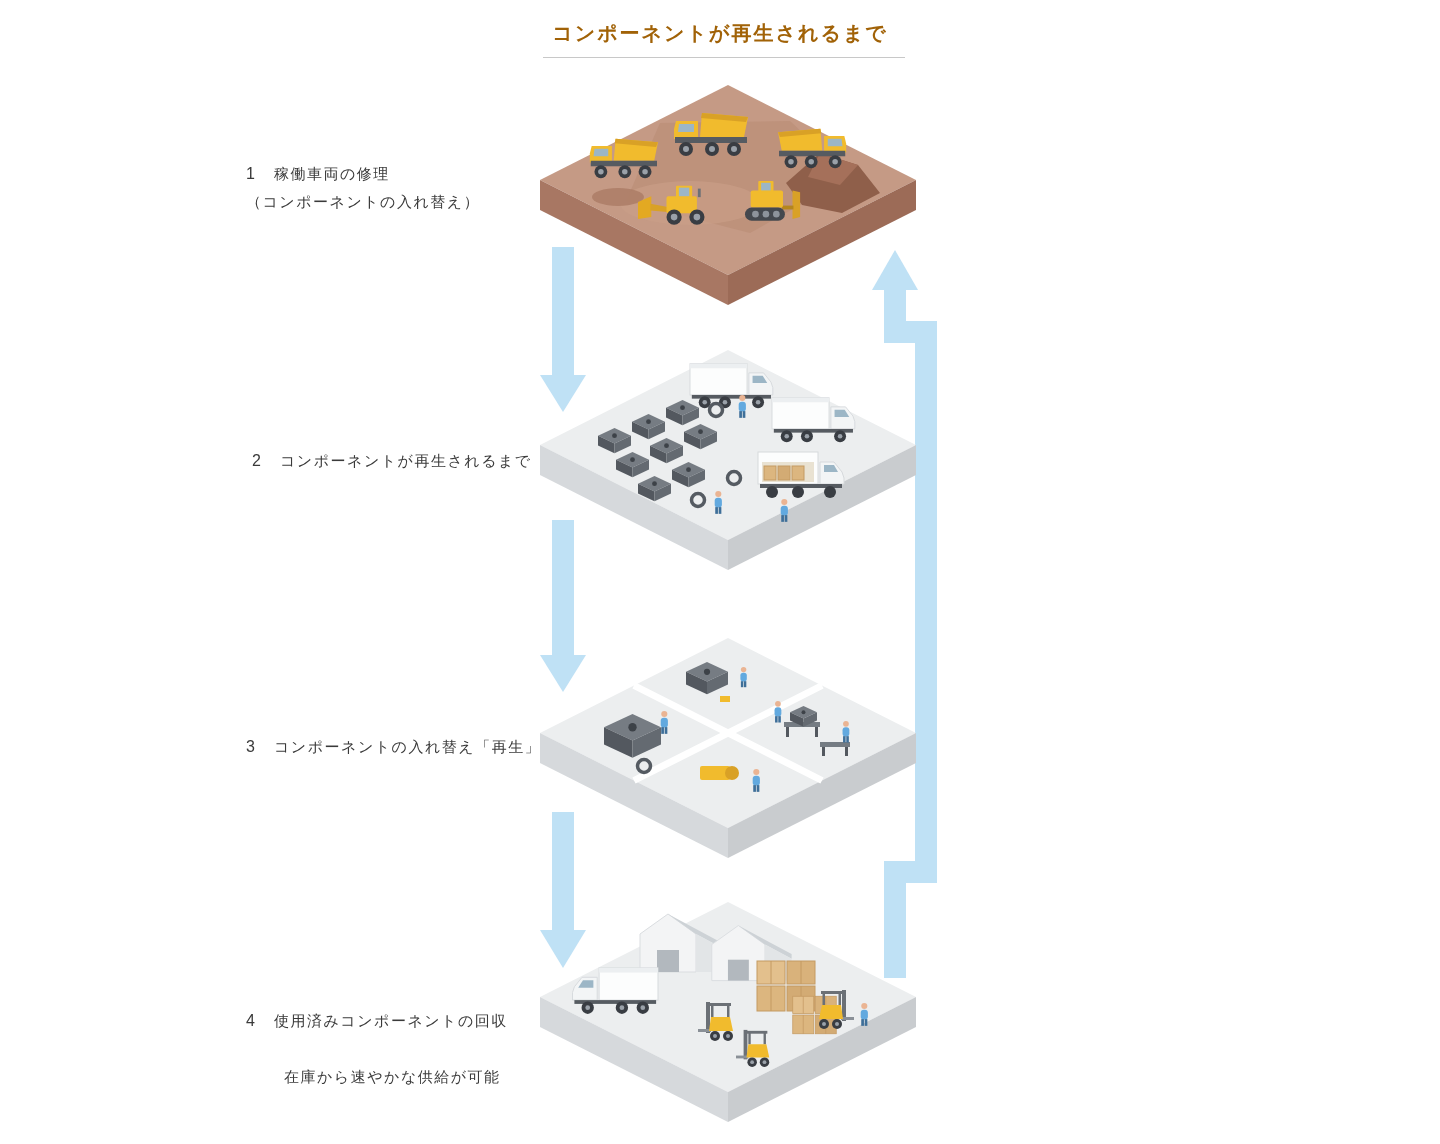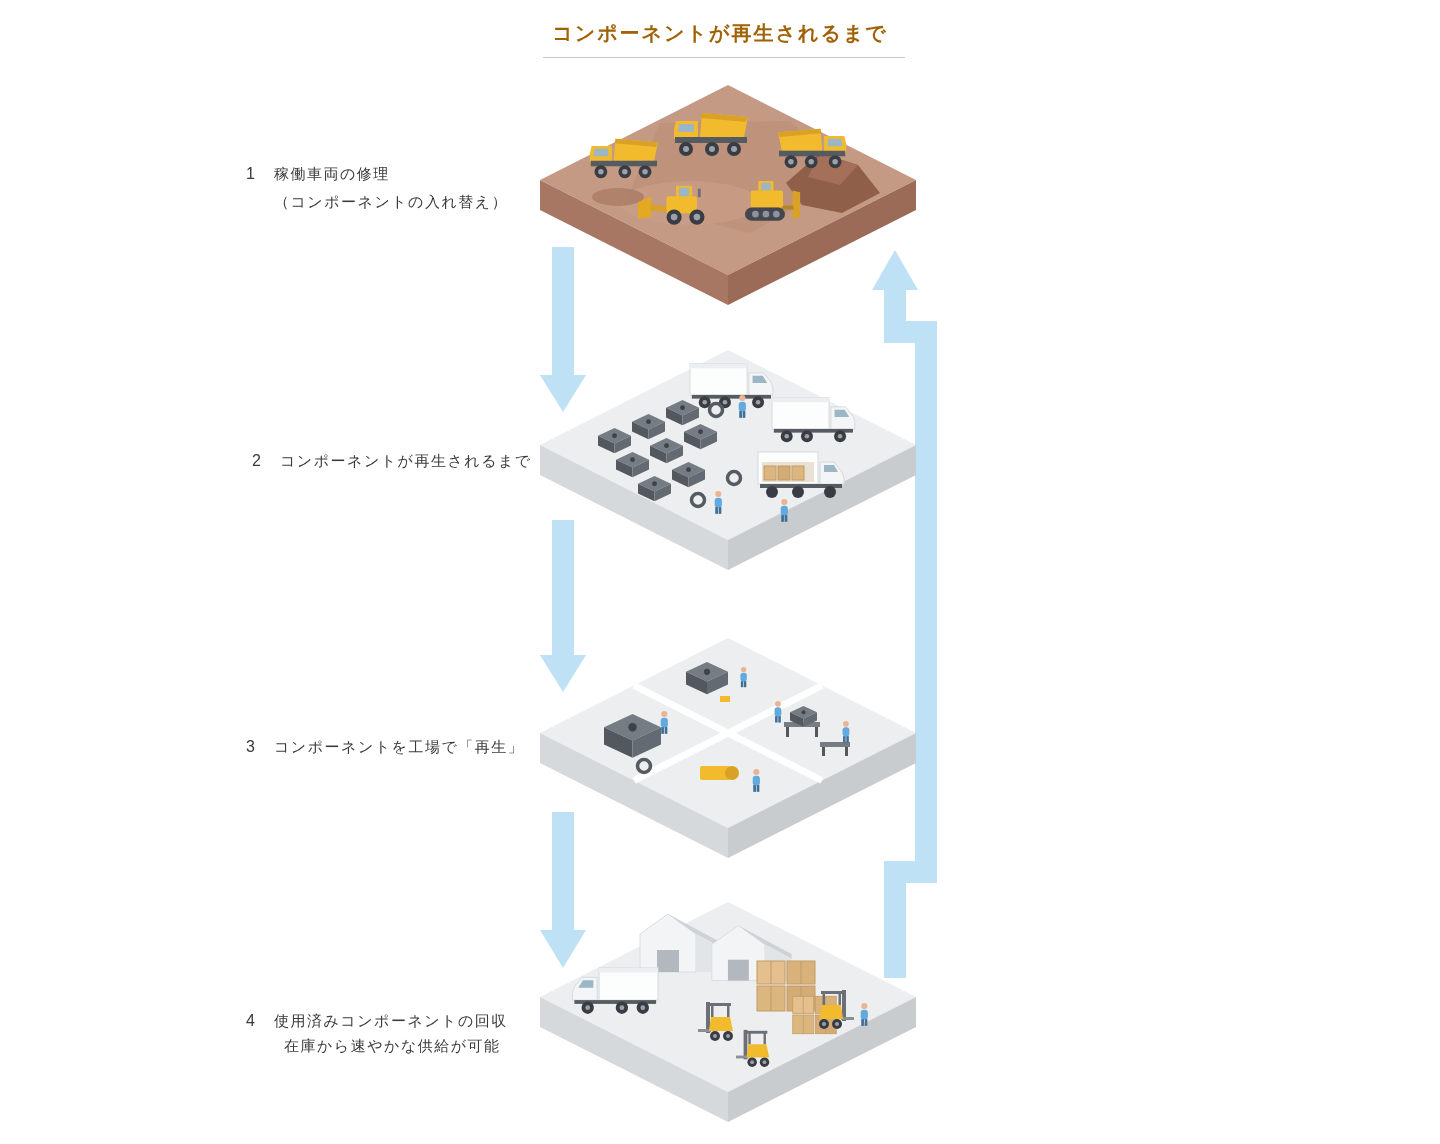--- a/index.html
+++ b/index.html
@@ -10,22 +10,22 @@
   .page-title{
     position:absolute;top:20px;left:0;width:1440px;text-align:center;
     font-size:20px;font-weight:700;letter-spacing:2px;color:#a16207;
   }
   .title-rule{
     position:absolute;top:57px;left:543px;width:362px;height:1px;background:#c8c8c8;
   }
   .step{position:absolute;font-size:15px;letter-spacing:1.5px;color:#3a3a3a;font-weight:500;}
   .step .row{display:flex;align-items:baseline;line-height:1;}
   .step .num{display:inline-block;width:12px;margin-right:16px;font-size:16px;}
-  .step .row2{margin-top:12px;margin-left:28px;line-height:1;}
-  .step4 .row2{margin-top:9px;margin-left:38px;}
+  .step .row2{margin-top:12px;line-height:1;}
+  .step4 .row2{margin-top:40px;margin-left:38px;}
   .arrows{position:absolute;left:0;top:0;z-index:1;}
   .platform{position:absolute;z-index:2;}
   .labels-layer{position:absolute;left:0;top:0;width:1440px;height:1144px;z-index:3;pointer-events:none;}
 </style>
 </head>
 <body>
 
 <div class="canvas">
 
   <svg width="0" height="0" style="position:absolute" aria-hidden="true">
@@ -286,21 +286,21 @@
     <div class="step step2" style="left:252px;top:453px;">
       <div class="row">
         <span class="num">2</span>
         <span>コンポーネントが再生されるまで</span>
       </div>
     </div>
 
     <div class="step step3" style="left:246px;top:739px;">
       <div class="row">
         <span class="num">3</span>
-        <span>コンポーネントを工場で「再生」</span>
+        <span>コンポーネントの入れ替え「再生」</span>
       </div>
     </div>
 
     <div class="step step4" style="left:246px;top:1013px;">
       <div class="row">
         <span class="num">4</span>
         <span>使用済みコンポーネントの回収</span>
       </div>
       <div class="row2">在庫から速やかな供給が可能</div>
     </div>

